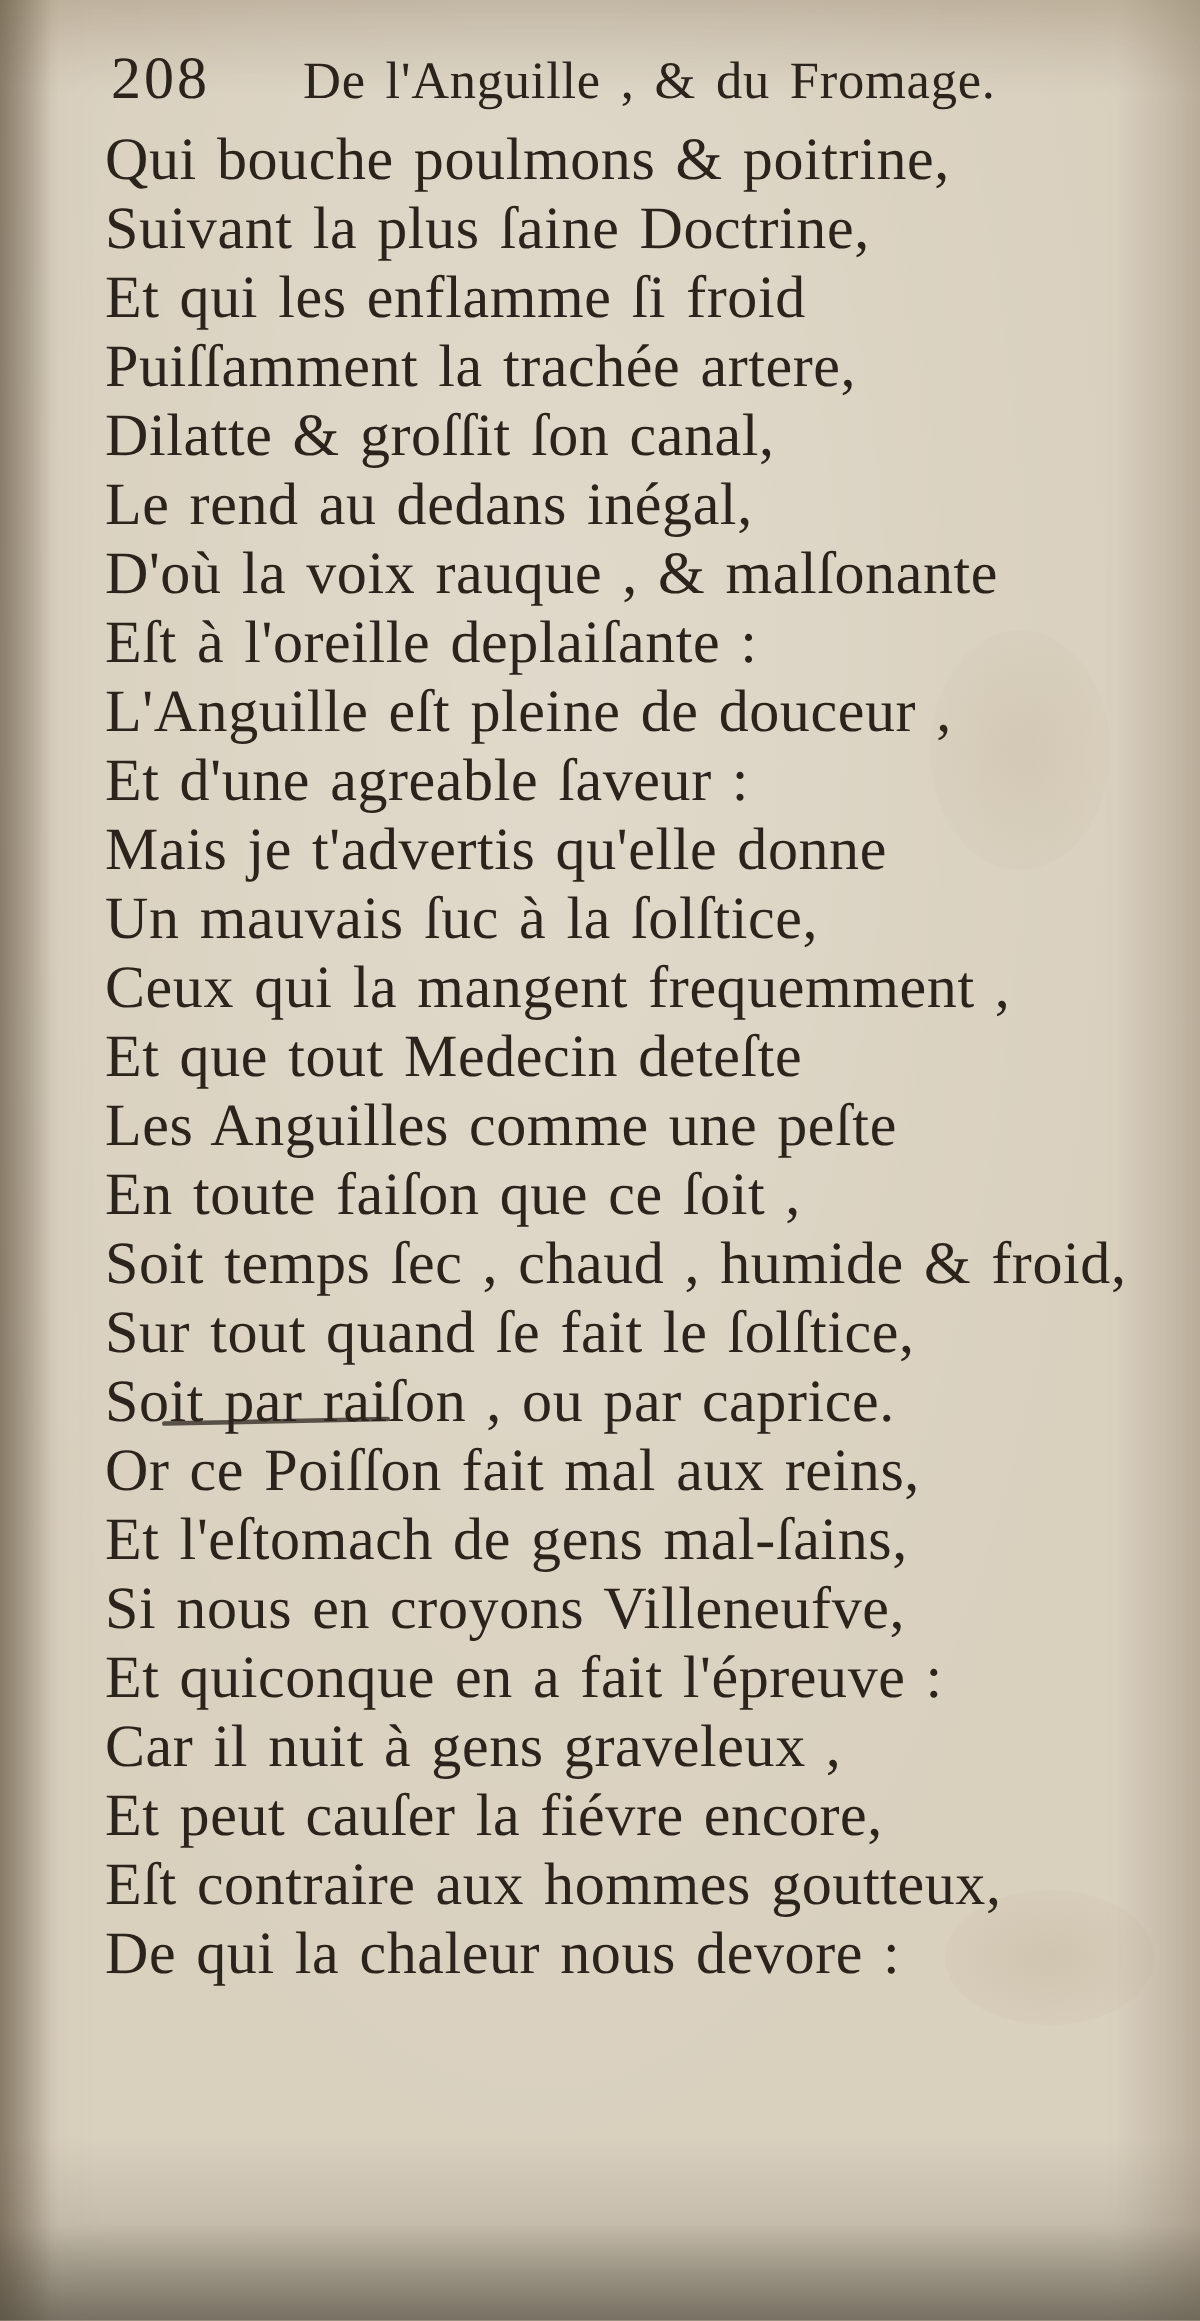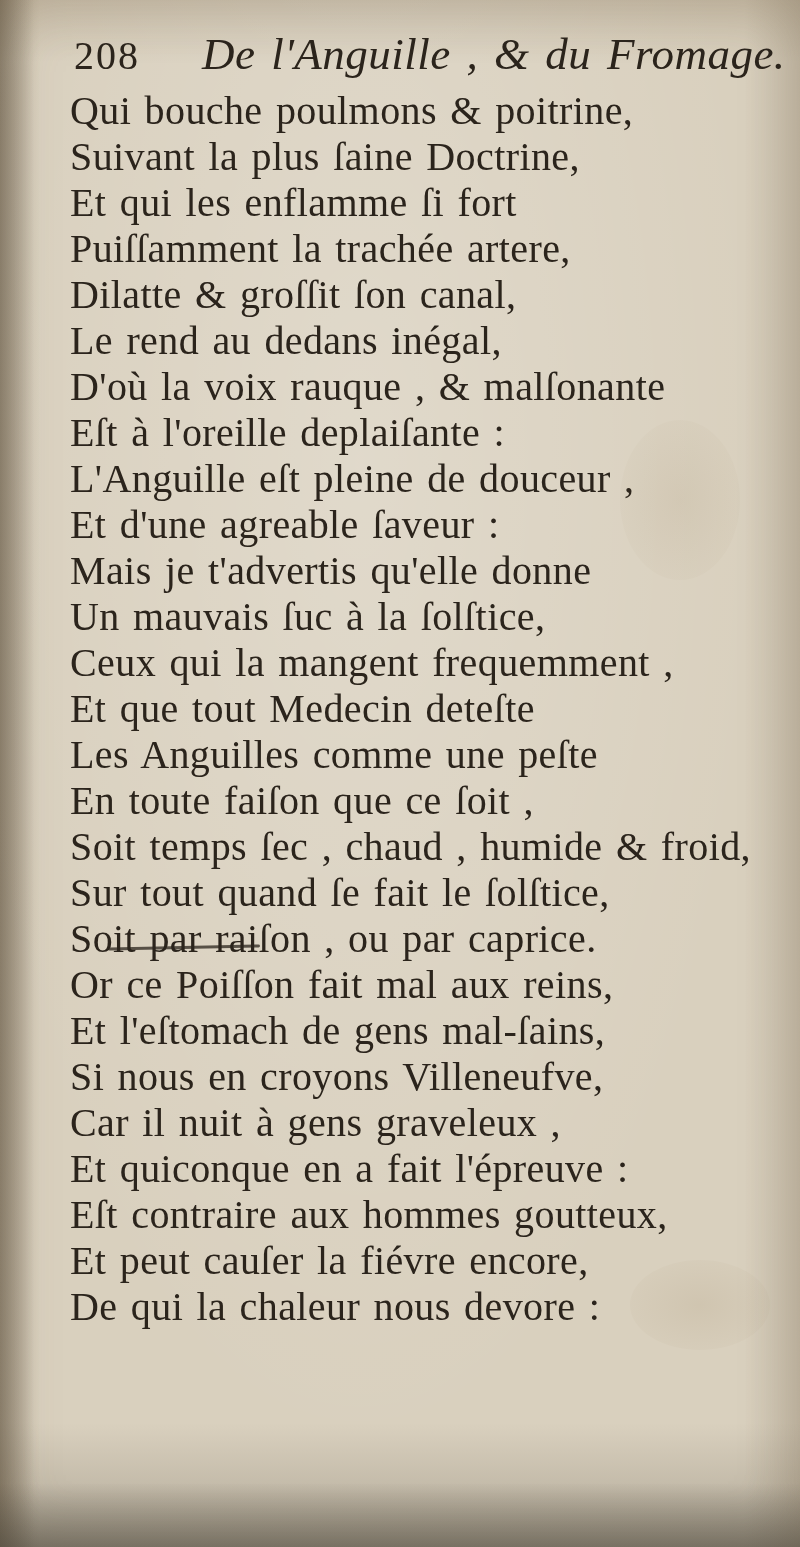--- a/index.html
+++ b/index.html
@@ -54,22 +54,21 @@
     align-items: baseline;
     margin-bottom: 8px;
     white-space: nowrap;
   }
   .page-number {
     font-size: 40px;
     letter-spacing: 2px;
     padding-left: 4px;
   }
   .running-title {
-    font-style: italic;
-    font-size: 45px;
+    font-size: 35px;
     margin-left: 62px;
     letter-spacing: 0.5px;
     word-spacing: 4px;
   }
   .verse {
     font-size: 40px;
     line-height: 46px;
     letter-spacing: 0.4px;
     word-spacing: 3px;
   }
@@ -108,43 +107,43 @@
 
 <div class="scan">
   <div class="page-inner">
     <div class="header">
       <span class="page-number">208</span>
       <span class="running-title">De l'Anguille , &amp; du Fromage.</span>
     </div>
     <div class="verse">
         <div class="verse-line">Qui bouche poulmons &amp; poitrine,</div>
         <div class="verse-line">Suivant la plus ſaine Doctrine,</div>
-        <div class="verse-line">Et qui les enflamme ſi fort</div>
+        <div class="verse-line">Et qui les enflamme ſi froid</div>
         <div class="verse-line">Puiſſamment la trachée artere,</div>
         <div class="verse-line">Dilatte &amp; groſſit ſon canal,</div>
         <div class="verse-line">Le rend au dedans inégal,</div>
         <div class="verse-line">D'où la voix rauque , &amp; malſonante</div>
         <div class="verse-line">Eſt à l'oreille deplaiſante :</div>
         <div class="verse-line">L'Anguille eſt pleine de douceur ,</div>
         <div class="verse-line">Et d'une agreable ſaveur :</div>
         <div class="verse-line">Mais je t'advertis qu'elle donne</div>
         <div class="verse-line">Un mauvais ſuc à la ſolſtice,</div>
         <div class="verse-line">Ceux qui la mangent frequemment ,</div>
         <div class="verse-line">Et que tout Medecin deteſte</div>
         <div class="verse-line">Les Anguilles comme une peſte</div>
         <div class="verse-line">En toute faiſon que ce ſoit ,</div>
         <div class="verse-line">Soit temps ſec , chaud , humide &amp; froid,</div>
         <div class="verse-line">Sur tout quand ſe fait le ſolſtice,</div>
         <div class="verse-line">Soit par raiſon , ou par caprice.</div>
         <div class="verse-line">Or ce Poiſſon fait mal aux reins,</div>
         <div class="verse-line">Et l'eſtomach de gens mal-ſains,</div>
         <div class="verse-line">Si nous en croyons Villeneufve,</div>
+        <div class="verse-line">Et quiconque en a fait l'épreuve :</div>
         <div class="verse-line">Car il nuit à gens graveleux ,</div>
-        <div class="verse-line">Et quiconque en a fait l'épreuve :</div>
+        <div class="verse-line">Et peut cauſer la fiévre encore,</div>
         <div class="verse-line">Eſt contraire aux hommes goutteux,</div>
-        <div class="verse-line">Et peut cauſer la fiévre encore,</div>
         <div class="verse-line">De qui la chaleur nous devore :</div>
       </div>
   </div>
   <div class="ink-stroke"></div>
   <div class="stain-a"></div>
   <div class="stain-b"></div>
 </div>
 
 </body></html>

